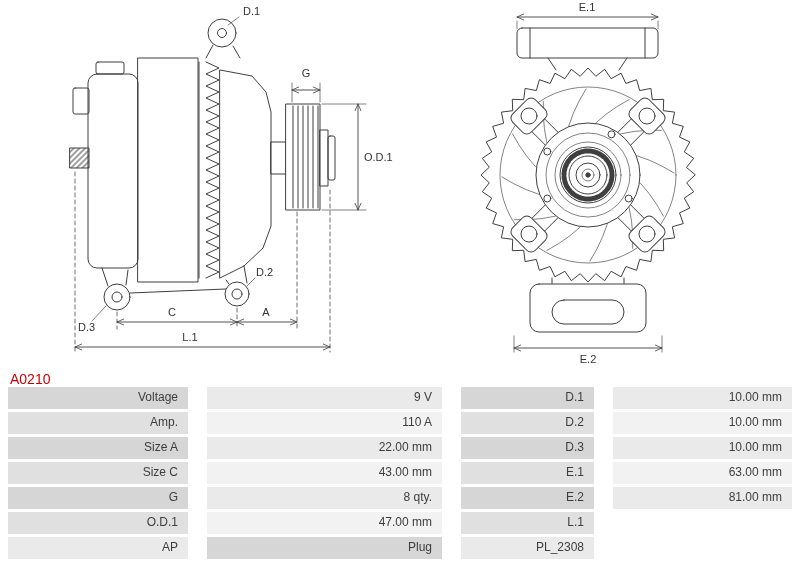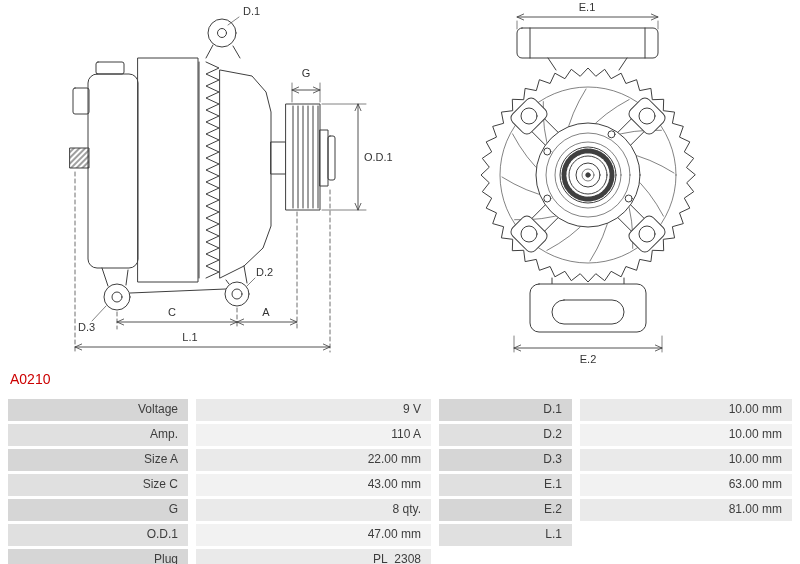--- a/index.html
+++ b/index.html
@@ -12,24 +12,24 @@
   }
   .vgrp .sw { fill:#fff; }
   .vgrp .hatched { fill:url(#hatch); }
   .vgrp .thin { stroke-width:0.65; }
   .vgrp .dash { stroke-width:0.75; stroke-dasharray:4 3; }
   .vgrp .dim  { stroke-width:0.9; }
   .vgrp .knurl { stroke-dasharray:2.4 2; stroke-width:5; }
   .vgrp .filldot { fill:#3f3f3f; }
   .vgrp text { font-family:"Liberation Sans", sans-serif; font-size:11px; fill:#333; stroke:none; }
 
-  .part-no { color:var(--accent,#cc0000); font-size:14px; line-height:16px; padding:3px 0 12px 10px; }
+  .part-no { color:var(--accent,#cc0000); font-size:14px; line-height:16px; padding:3px 0 0 10px; }
 
   .spec-table { margin:0 8px; }
-  .t-row { display:grid; grid-template-columns:180px 235px 133px 1fr; gap:8px; margin-bottom:3px; }
+  .t-row { display:grid; grid-template-columns:180px 235px 133px 1fr; gap:19px; margin-bottom:3px; }
   .cell { font-size:12px; color:#3d3d3d; text-align:right; padding:3px 10px 4px 4px; line-height:15px; }
   .t-row:nth-child(odd)  .lab { background:#d6d6d6; }
   .t-row:nth-child(odd)  .val { background:#eaeaea; }
   .t-row:nth-child(even) .lab { background:#e0e0e0; }
   .t-row:nth-child(even) .val { background:#f2f2f2; }
 </style>
 </head>
 <body>
 
 <main>
@@ -243,17 +243,18 @@
       <div class="cell val">8 qty.</div>
       <div class="cell lab">E.2</div>
       <div class="cell val">81.00 mm</div>
     </div>
     <div class="t-row">
       <div class="cell lab">O.D.1</div>
       <div class="cell val">47.00 mm</div>
       <div class="cell lab">L.1</div>
     </div>
     <div class="t-row">
+      <div class="cell val">AP</div>
       <div class="cell lab">Plug</div>
       <div class="cell val">PL_2308</div>
     </div>
   </div>
 </main>
 
 </body></html>

